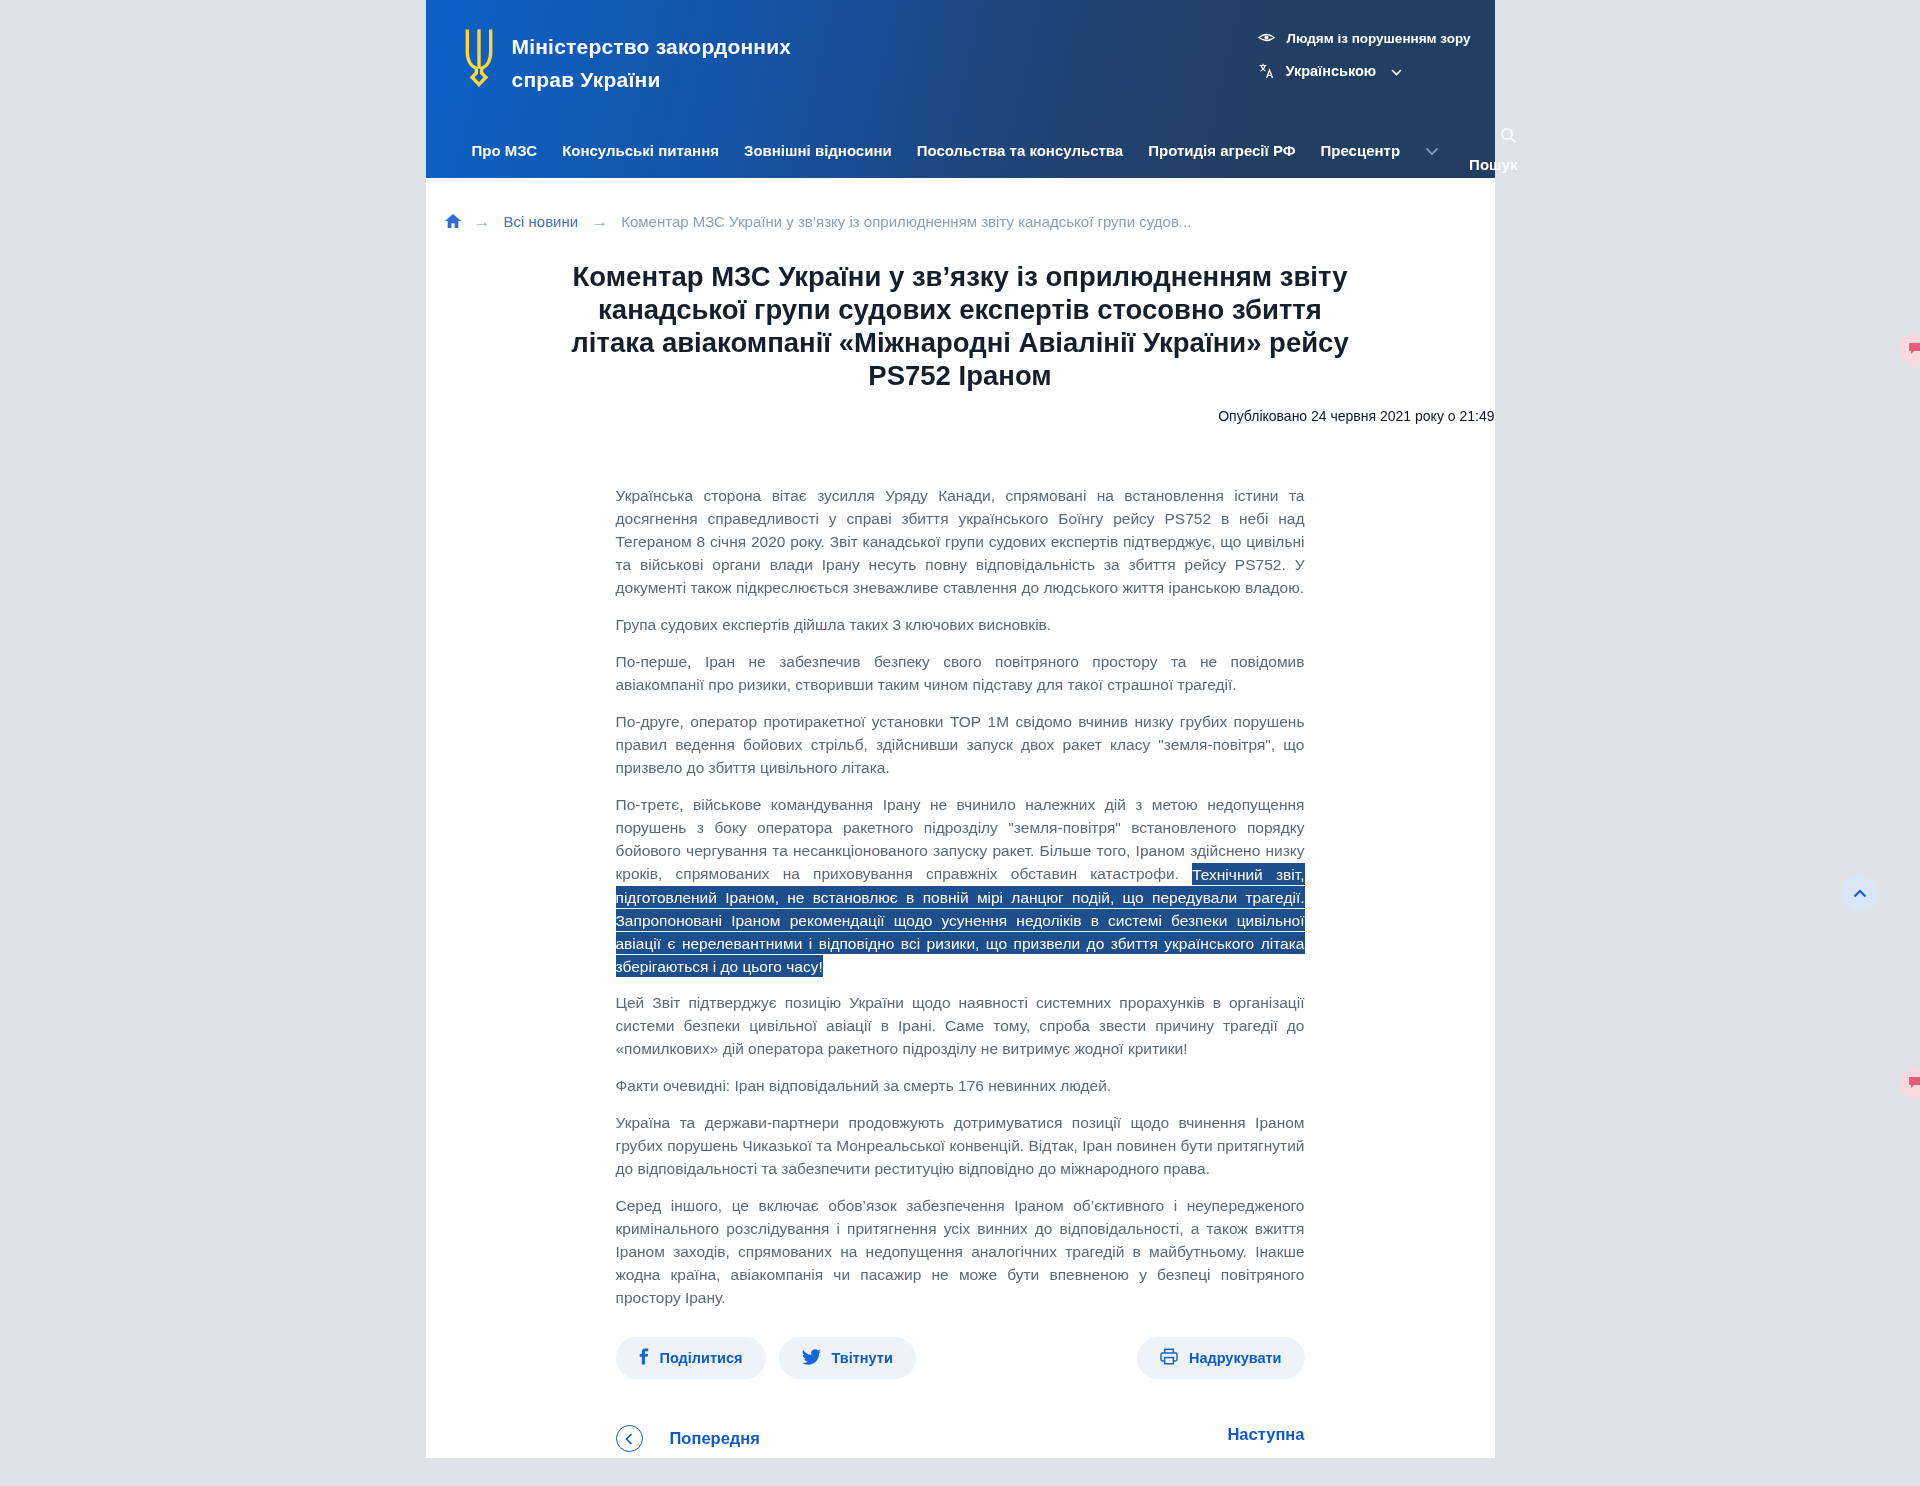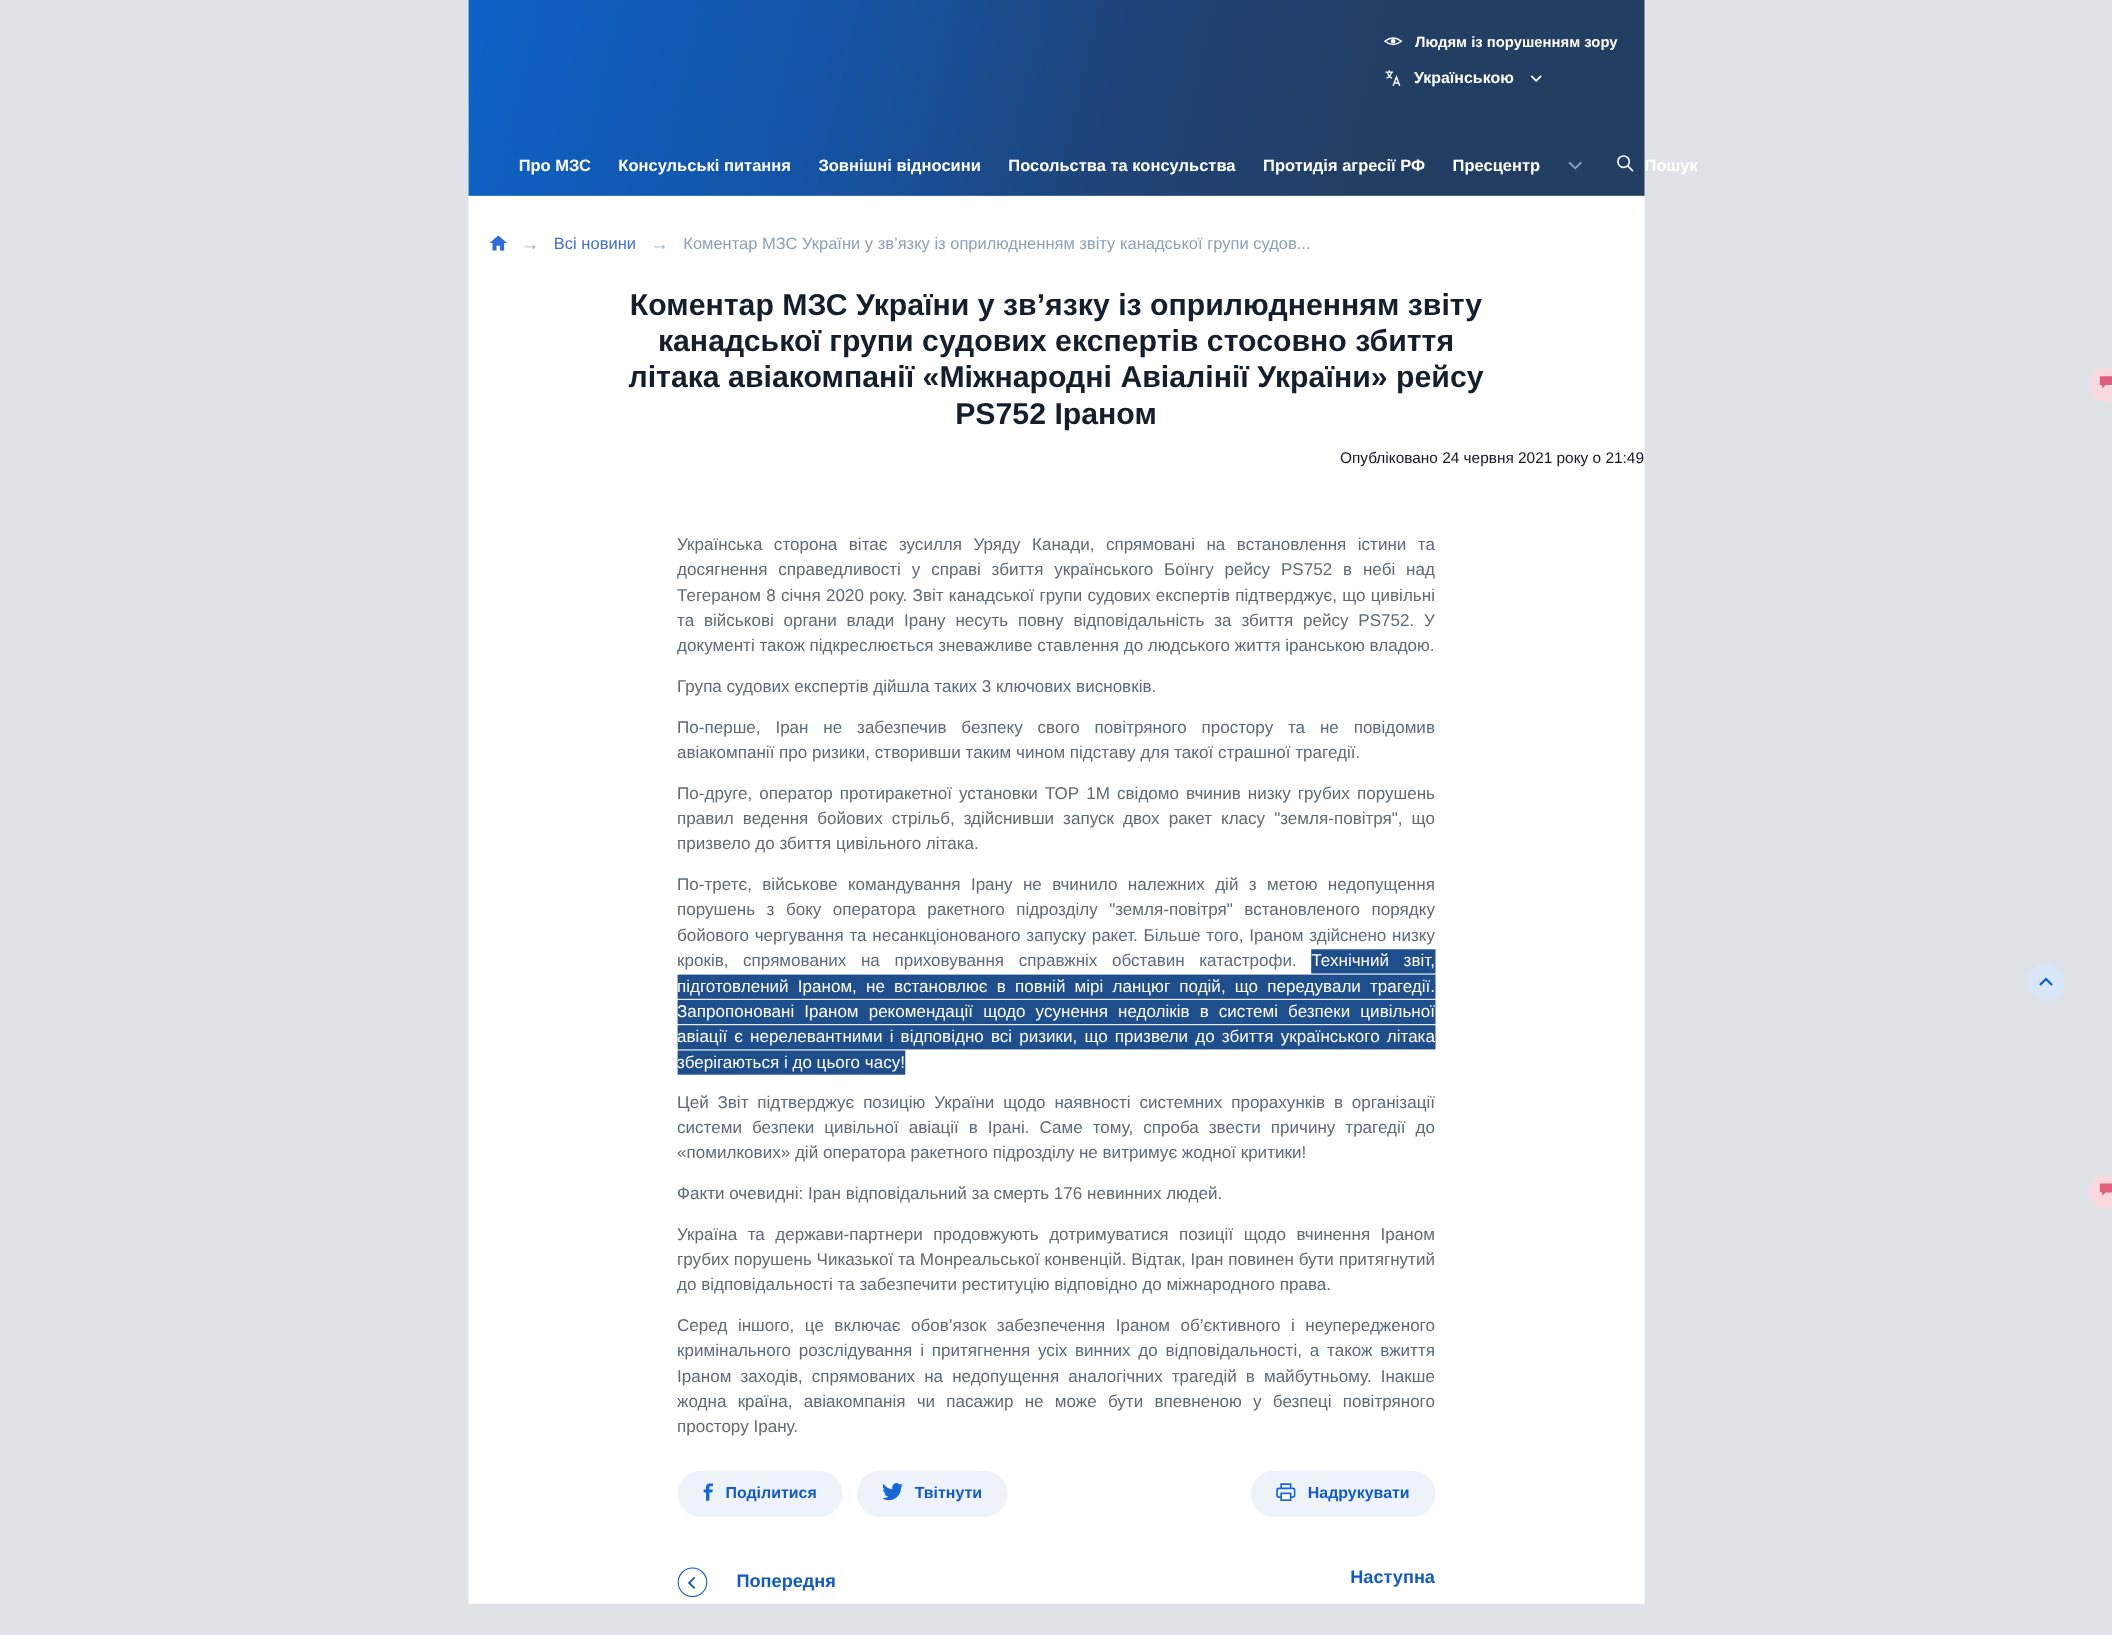--- a/index.html
+++ b/index.html
@@ -23,21 +23,21 @@
   .hdr-link-row { display: flex; align-items: flex-start; gap: 11px; font-size: 13.5px; font-weight: 600; cursor: pointer; }
   .hdr-link-row.lang { margin-top: 16px; font-size: 14.5px; font-weight: 700; }
   .hdr-link-row .chev { margin-left: 4px; }
   .nav {
     position: absolute; left: 0; right: 0; bottom: 0; height: 48px;
     display: flex; align-items: center; padding: 0 42px 8px 46px; gap: 25px;
     font-size: 15px; font-weight: 700; white-space: nowrap;
   }
   .nav-item { cursor: pointer; }
   .nav-right { margin-left: auto; display: flex; align-items: center; gap: 30px; }
-  .search { display: flex; align-items: center; gap: 9px; cursor: pointer; }
+  .search { display: flex; align-items: flex-end; gap: 9px; cursor: pointer; flex-direction: column; }
 
   
   .content { background: #fff; height: 1280px; padding-top: 34px; overflow: hidden; }
   .crumbs { display: flex; align-items: center; gap: 13px; padding-left: 19px; font-size: 15px; color: #8da1b4; height: 18px; }
   .crumb-link { color: #3e6fd6; cursor: pointer; }
   .crumb-sep { color: #9db0c3; font-size: 17px; line-height: 1; }
   .home { display: flex; align-items: center; cursor: pointer; }
 
   .title { width: 810px; margin: 30px auto 0; text-align: center; font-size: 27.5px; line-height: 33px; font-weight: 700; color: #141f2b; }
   .published { text-align: right; margin-top: 16px; font-size: 14px; color: #0f172a; }
@@ -73,20 +73,32 @@
   }
   .edge-widget.w1 { top: 334px; }
   .edge-widget.w2 { top: 1068px; }
 </style>
 </head>
 <body>
 
 <div class="col">
 
   <header class="hdr">
+    <div class="logo">
+      <span>
+        <svg width="34" height="62" viewBox="0 0 32 58" fill="none">
+          <path d="M5 3 V24 C5 33 9 38 13.5 39.5 L13.5 44 L9.5 48 L16 55 L22.5 48 L18.5 44 L18.5 39.5 C23 38 27 33 27 24 V3" stroke="#ffd63e" stroke-width="3.2" fill="none"></path>
+          <path d="M16 3 V40" stroke="#ffd63e" stroke-width="3.2"></path>
+        </svg>
+      </span>
+      <div class="logo-text">
+        <div>Міністерство закордонних</div>
+        <div>справ України</div>
+      </div>
+    </div>
 
     <div class="hdr-links">
       <div class="hdr-link-row">
         <span>
           <svg width="17" height="13" viewBox="0 0 17 13">
             <path d="M1 6.5 Q8.5 0.5 16 6.5 Q8.5 12.5 1 6.5 Z" fill="none" stroke="#ffffff" stroke-width="1.3"></path>
             <circle cx="8.5" cy="6.5" r="2.1" fill="#ffffff"></circle>
           </svg>
         </span>
         <span>Людям із порушенням зору</span>

